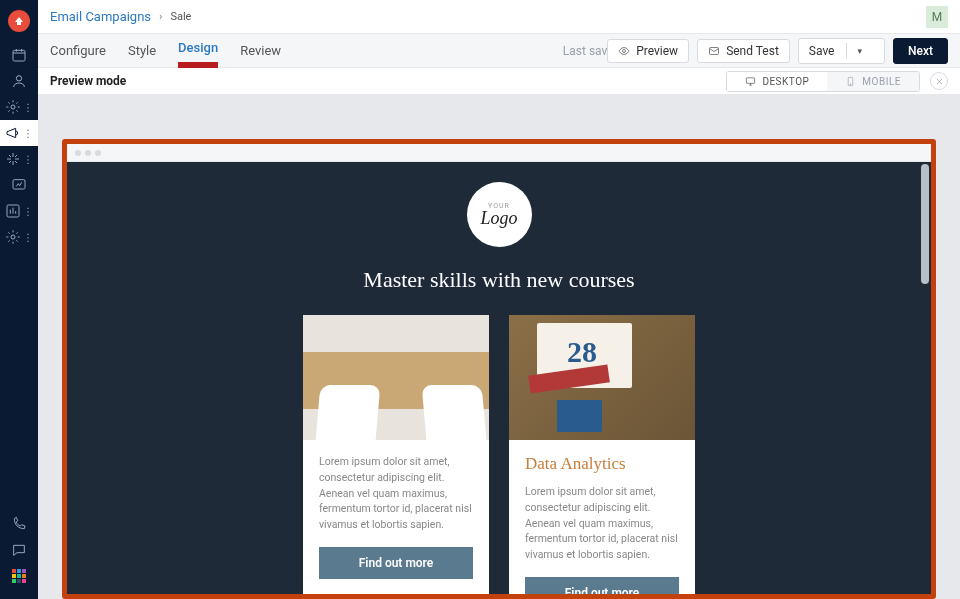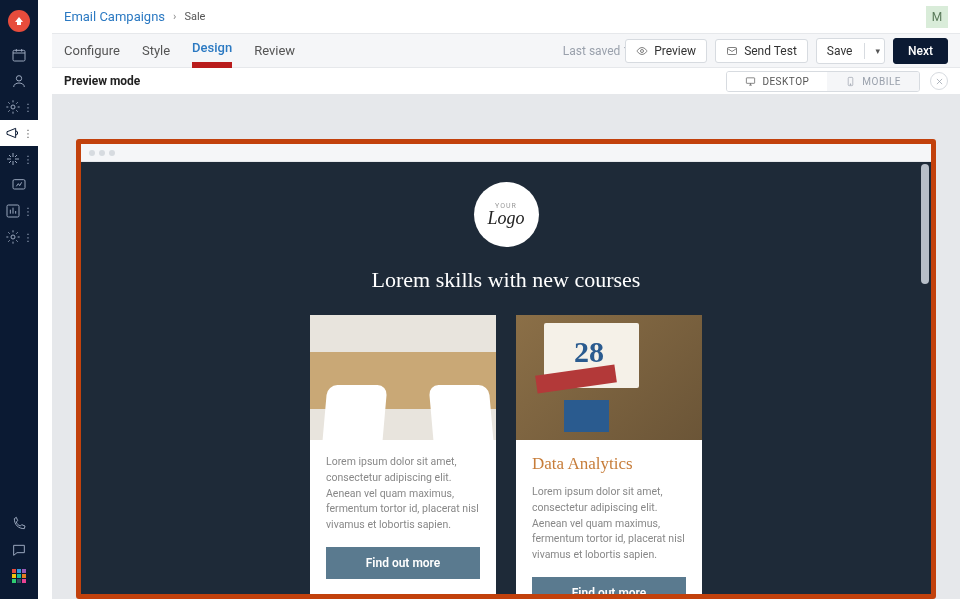--- a/index.html
+++ b/index.html
@@ -15,38 +15,38 @@
 .leftnav .item.active { background:#fff; }
 .leftnav .item.active svg { stroke:#0b1a33; }
 .leftnav .dots { font-size:10px; color:#9aa7bd; margin-left:2px; }
 .leftnav .spacer { flex: 1; }
 .grid9 { width:14px; height:14px; display:grid; grid-template-columns:repeat(3,4px); grid-template-rows:repeat(3,4px); gap:1px; }
 .grid9 span:nth-child(1){background:#e74c3c}.grid9 span:nth-child(2){background:#3498db}.grid9 span:nth-child(3){background:#9b59b6}
 .grid9 span:nth-child(4){background:#f1c40f}.grid9 span:nth-child(5){background:#1abc9c}.grid9 span:nth-child(6){background:#e67e22}
 .grid9 span:nth-child(7){background:#2ecc71}.grid9 span:nth-child(8){background:#34495e}.grid9 span:nth-child(9){background:#e84393}
 
 
-.main { position:absolute; left:52px; top:0; right:0; height:599px; display:flex; flex-direction:column; }
+.main { position:absolute; left:38px; top:0; right:0; height:599px; display:flex; flex-direction:column; }
 
 
 .crumbrow { height:34px; display:flex; align-items:center; padding:0 12px; border-bottom:1px solid #e6e8eb; }
 .crumbrow .bc1 { color:#2b79c2; font-size:13px; cursor:pointer; }
 .crumbrow .chev { margin:0 8px; color:#888; font-size:11px; }
 .crumbrow .bc2 { color:#555; font-size:11px; }
 .crumbrow .avatar { margin-left:auto; width:22px; height:22px; background:#d9ecd9; color:#5a7a5a; font-size:12px; display:flex; align-items:center; justify-content:center; }
 
 
 .tabrow { height:34px; background:#f5f6f8; border-bottom:1px solid #e6e8eb; display:flex; align-items:center; padding:0 12px; font-size:13px; color:#555; }
 .tabrow .tab { margin-right:22px; cursor:pointer; height:34px; display:flex; align-items:center; }
 .tabrow .tab.active { color:#2b79c2; border-bottom:6px solid #b91c1c; font-weight:500; }
 .tabrow .saved { margin-left:auto; color:#9aa1ac; font-size:12px; margin-right:260px; }
 .tabrow .actions { position:absolute; right:12px; display:flex; align-items:center; gap:8px; }
 .btn { border:1px solid #d7dbe0; background:#fff; border-radius:3px; padding:4px 10px; font-size:12px; color:#333; cursor:pointer; display:flex; align-items:center; gap:6px; }
 .btn svg { width:12px; height:12px; stroke:#555; fill:none; stroke-width:1.5; }
-.btn.save { padding-right:4px; }
+.btn.save { padding-right:22px; }
 .btn.save .divider { width:1px; height:16px; background:#d7dbe0; margin-left:6px; }
 .btn.save .caret { font-size:9px; color:#555; margin-left:4px; }
 .btn.next { background:#0b1a33; color:#fff; border-color:#0b1a33; font-weight:500; padding:5px 14px; }
 
 
 .previewrow { height:27px; border-bottom:1px solid #e6e8eb; display:flex; align-items:center; padding:0 12px; font-size:12px; }
 .previewrow .pm { font-weight:700; color:#222; }
 .previewrow .toggle { margin-left:auto; display:flex; border:1px solid #d7dbe0; border-radius:3px; overflow:hidden; }
 .previewrow .toggle .opt { padding:4px 18px; font-size:10px; letter-spacing:.5px; color:#9aa1ac; display:flex; align-items:center; gap:6px; cursor:pointer; }
 .previewrow .toggle .opt.active { background:#fff; color:#555; }
@@ -246,21 +246,21 @@
         <div class="dot"></div>
         <div class="dot"></div>
       </div>
       <div class="emailbody">
         <div class="scrollbar"></div>
         <div class="emailinner">
           <div class="logocircle">
             <div class="your">YOUR</div>
             <div class="logo-script">Logo</div>
           </div>
-          <div class="headline">Lorem skills with new courses</div>
+          <div class="headline">Master skills with new courses</div>
           <div class="cards">
             <div class="card">
               <div class="cardimg img1"></div>
               <div class="cardbody">
                 <div class="cardtext">Lorem ipsum dolor sit amet, consectetur adipiscing elit. Aenean vel quam maximus, fermentum tortor id, placerat nisl vivamus et lobortis sapien.</div>
               </div>
               <div class="cardbtn">Find out more</div>
             </div>
             <div class="card">
               <div class="cardimg img2">

